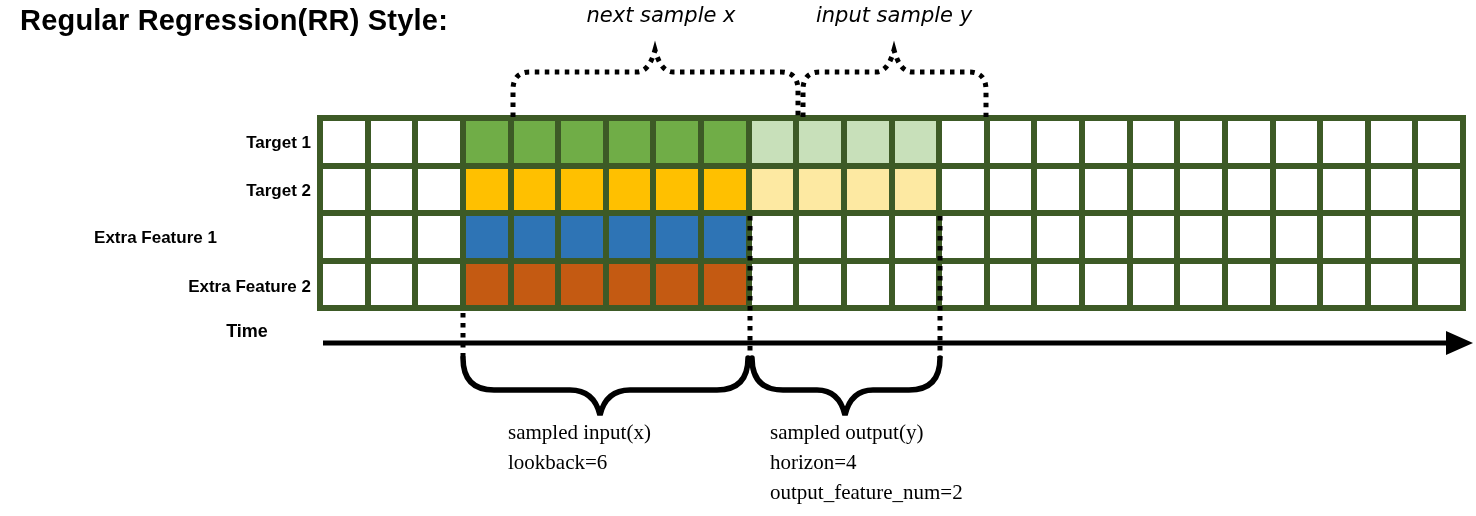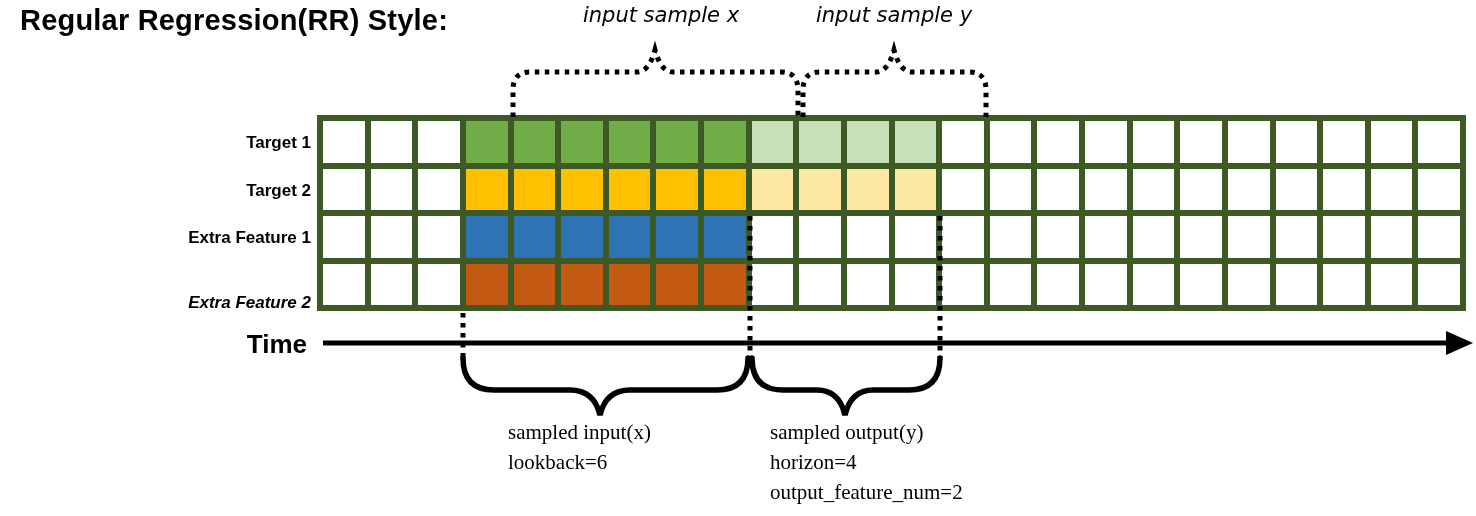--- a/index.html
+++ b/index.html
@@ -15,42 +15,42 @@
 
   
   #grid{left:317px;top:115px;width:1149px;height:196px;box-sizing:border-box;
         display:grid;grid-template-columns:repeat(24,1fr);grid-template-rows:repeat(4,1fr);
         gap:6px;padding:6px;}
   .cell{background:#fff;}
 
   
   .next-label{top:3px;width:320px;text-align:center;font-size:21px;font-style:italic;
               font-family:"DejaVu Sans",sans-serif;}
-  #time-label{left:187px;top:329px;width:120px;text-align:right;
-              font-size:26px;font-weight:700;}
+  #time-label{left:187px;top:321px;width:120px;text-align:center;
+              font-size:18px;font-weight:700;}
   .sample-text{top:417px;font-size:21px;line-height:30px;
                font-family:Liberation Serif, serif;white-space:pre;}
   #sample-input-text{left:508px;}
   #sample-output-text{left:770px;}
 
   #overlay{left:0;top:0;pointer-events:none;}
 </style>
 </head>
 <body>
 
 <div id="title" class="abs">Regular Regression(RR) Style:</div>
 
-<div class="abs next-label" style="left:501px;">input sample x</div>
+<div class="abs next-label" style="left:501px;">next sample x</div>
 <div class="abs next-label" style="left:734px;">input sample y</div>
 
 <div id="row-labels">
     <div class="row-label" style="top: 126px;">Target 1</div>
     <div class="row-label" style="top: 174px;">Target 2</div>
-    <div class="row-label" style="top: 221px;">Extra Feature 1</div>
-    <div class="row-label" style="top: 286px; font-style: italic;">Extra Feature 2</div>
+    <div class="row-label" style="top: 221px; text-align: center;">Extra Feature 1</div>
+    <div class="row-label" style="top: 270px;">Extra Feature 2</div>
   </div>
 
 <div id="grid" class="abs" style="background: rgb(61, 90, 38);">
     <div class="cell"></div>
     <div class="cell"></div>
     <div class="cell"></div>
     <div class="cell" style="background: rgb(112, 173, 71);"></div>
     <div class="cell" style="background: rgb(112, 173, 71);"></div>
     <div class="cell" style="background: rgb(112, 173, 71);"></div>
     <div class="cell" style="background: rgb(112, 173, 71);"></div>

